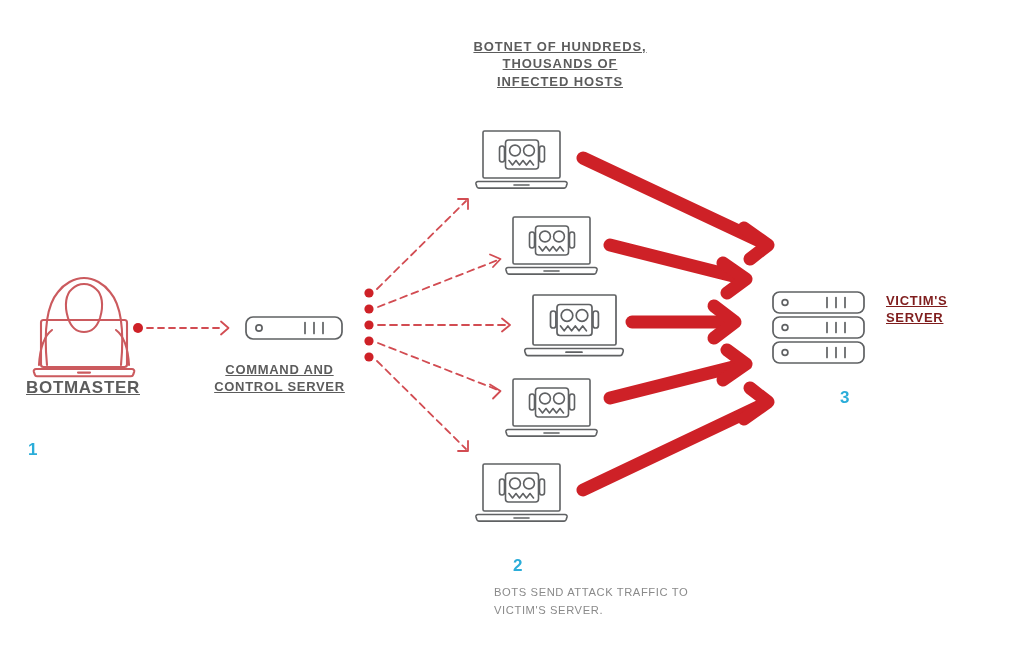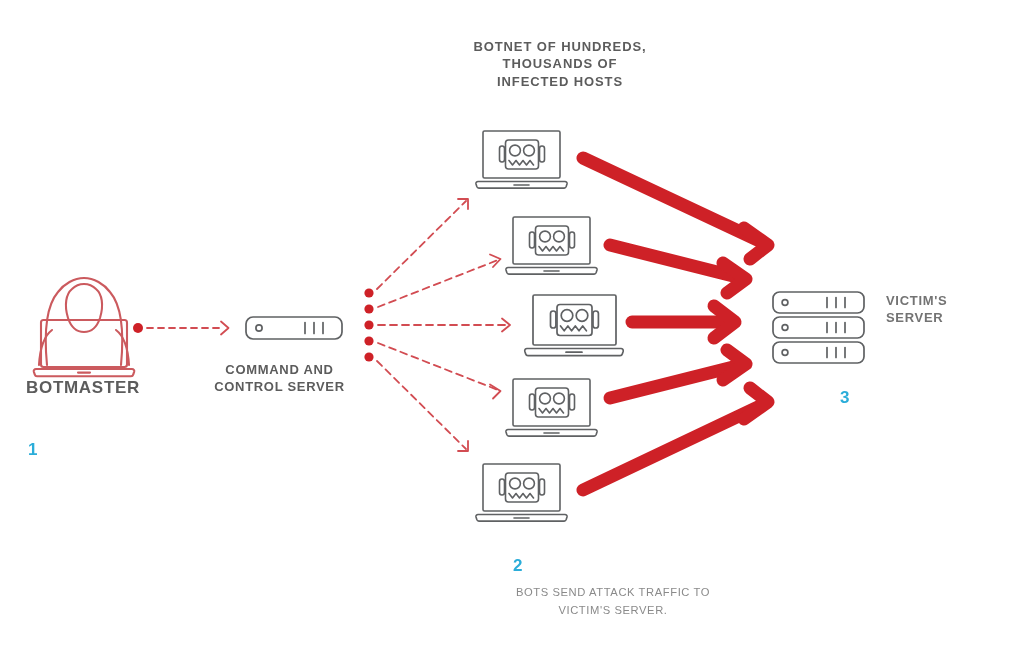--- a/index.html
+++ b/index.html
@@ -22,20 +22,21 @@
     width: 1024px;
     height: 651px;
   }
   .lbl {
     position: absolute;
     color: #6b6b6b;
     font-weight: bold;
     letter-spacing: 0.7px;
     line-height: 1.32;
     text-transform: uppercase;
+    text-decoration: underline;
   }
   .step-num {
     position: absolute;
     color: #2badd9;
     font-weight: bold;
     font-size: 17px;
     letter-spacing: 0.5px;
   }
   .step-body {
     position: absolute;
@@ -72,26 +73,26 @@
     line-height: 1.34;
     color: #5c5c5c;
   }
   #victim-label {
     left: 886px;
     top: 292px;
     width: 120px;
     text-align: left;
     font-size: 13px;
     line-height: 1.34;
-    color: #737373;
+    color: #7f1d1d;
   }
   #step1-num { left: 28px; top: 440px; }
   #step1-body { left: 28px; top: 468px; width: 190px; }
   #step2-num { left: 513px; top: 556px; }
-  #step2-body { left: 508px; top: 584px; width: 210px; text-align: center; }
+  #step2-body { left: 494px; top: 584px; width: 210px; }
   #step3-num { left: 840px; top: 388px; }
   #step3-body { left: 840px; top: 416px; width: 170px; }
 </style>
 </head>
 <body>
 
 <div id="canvas">
 
   <svg class="layer" viewBox="0 0 1024 651">
 

